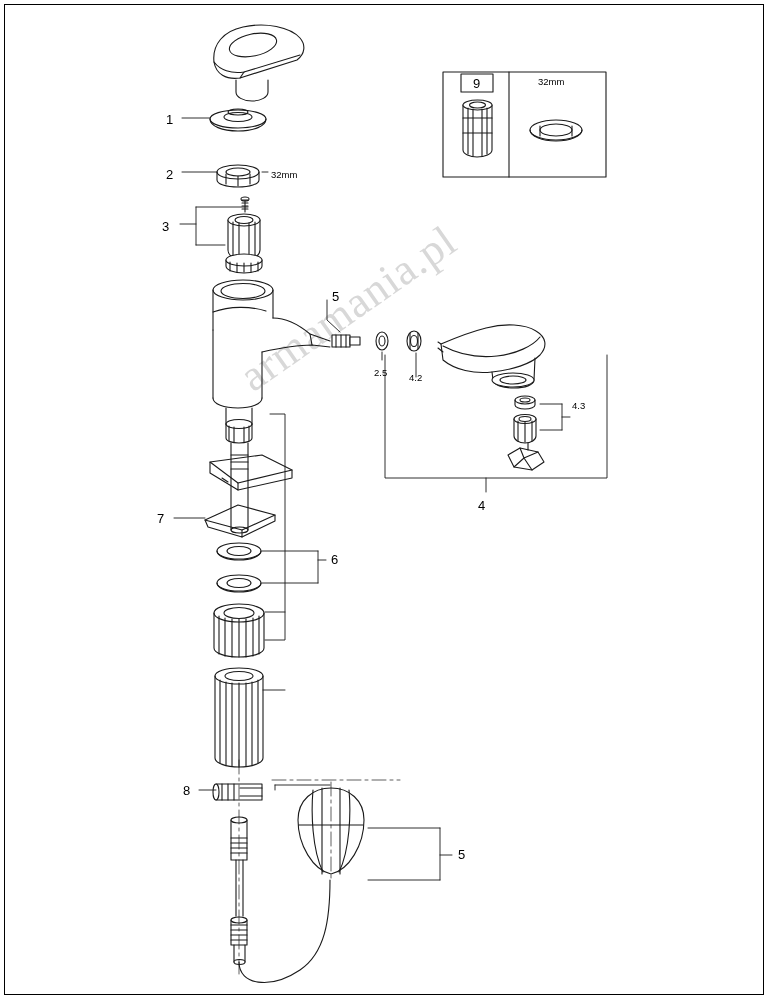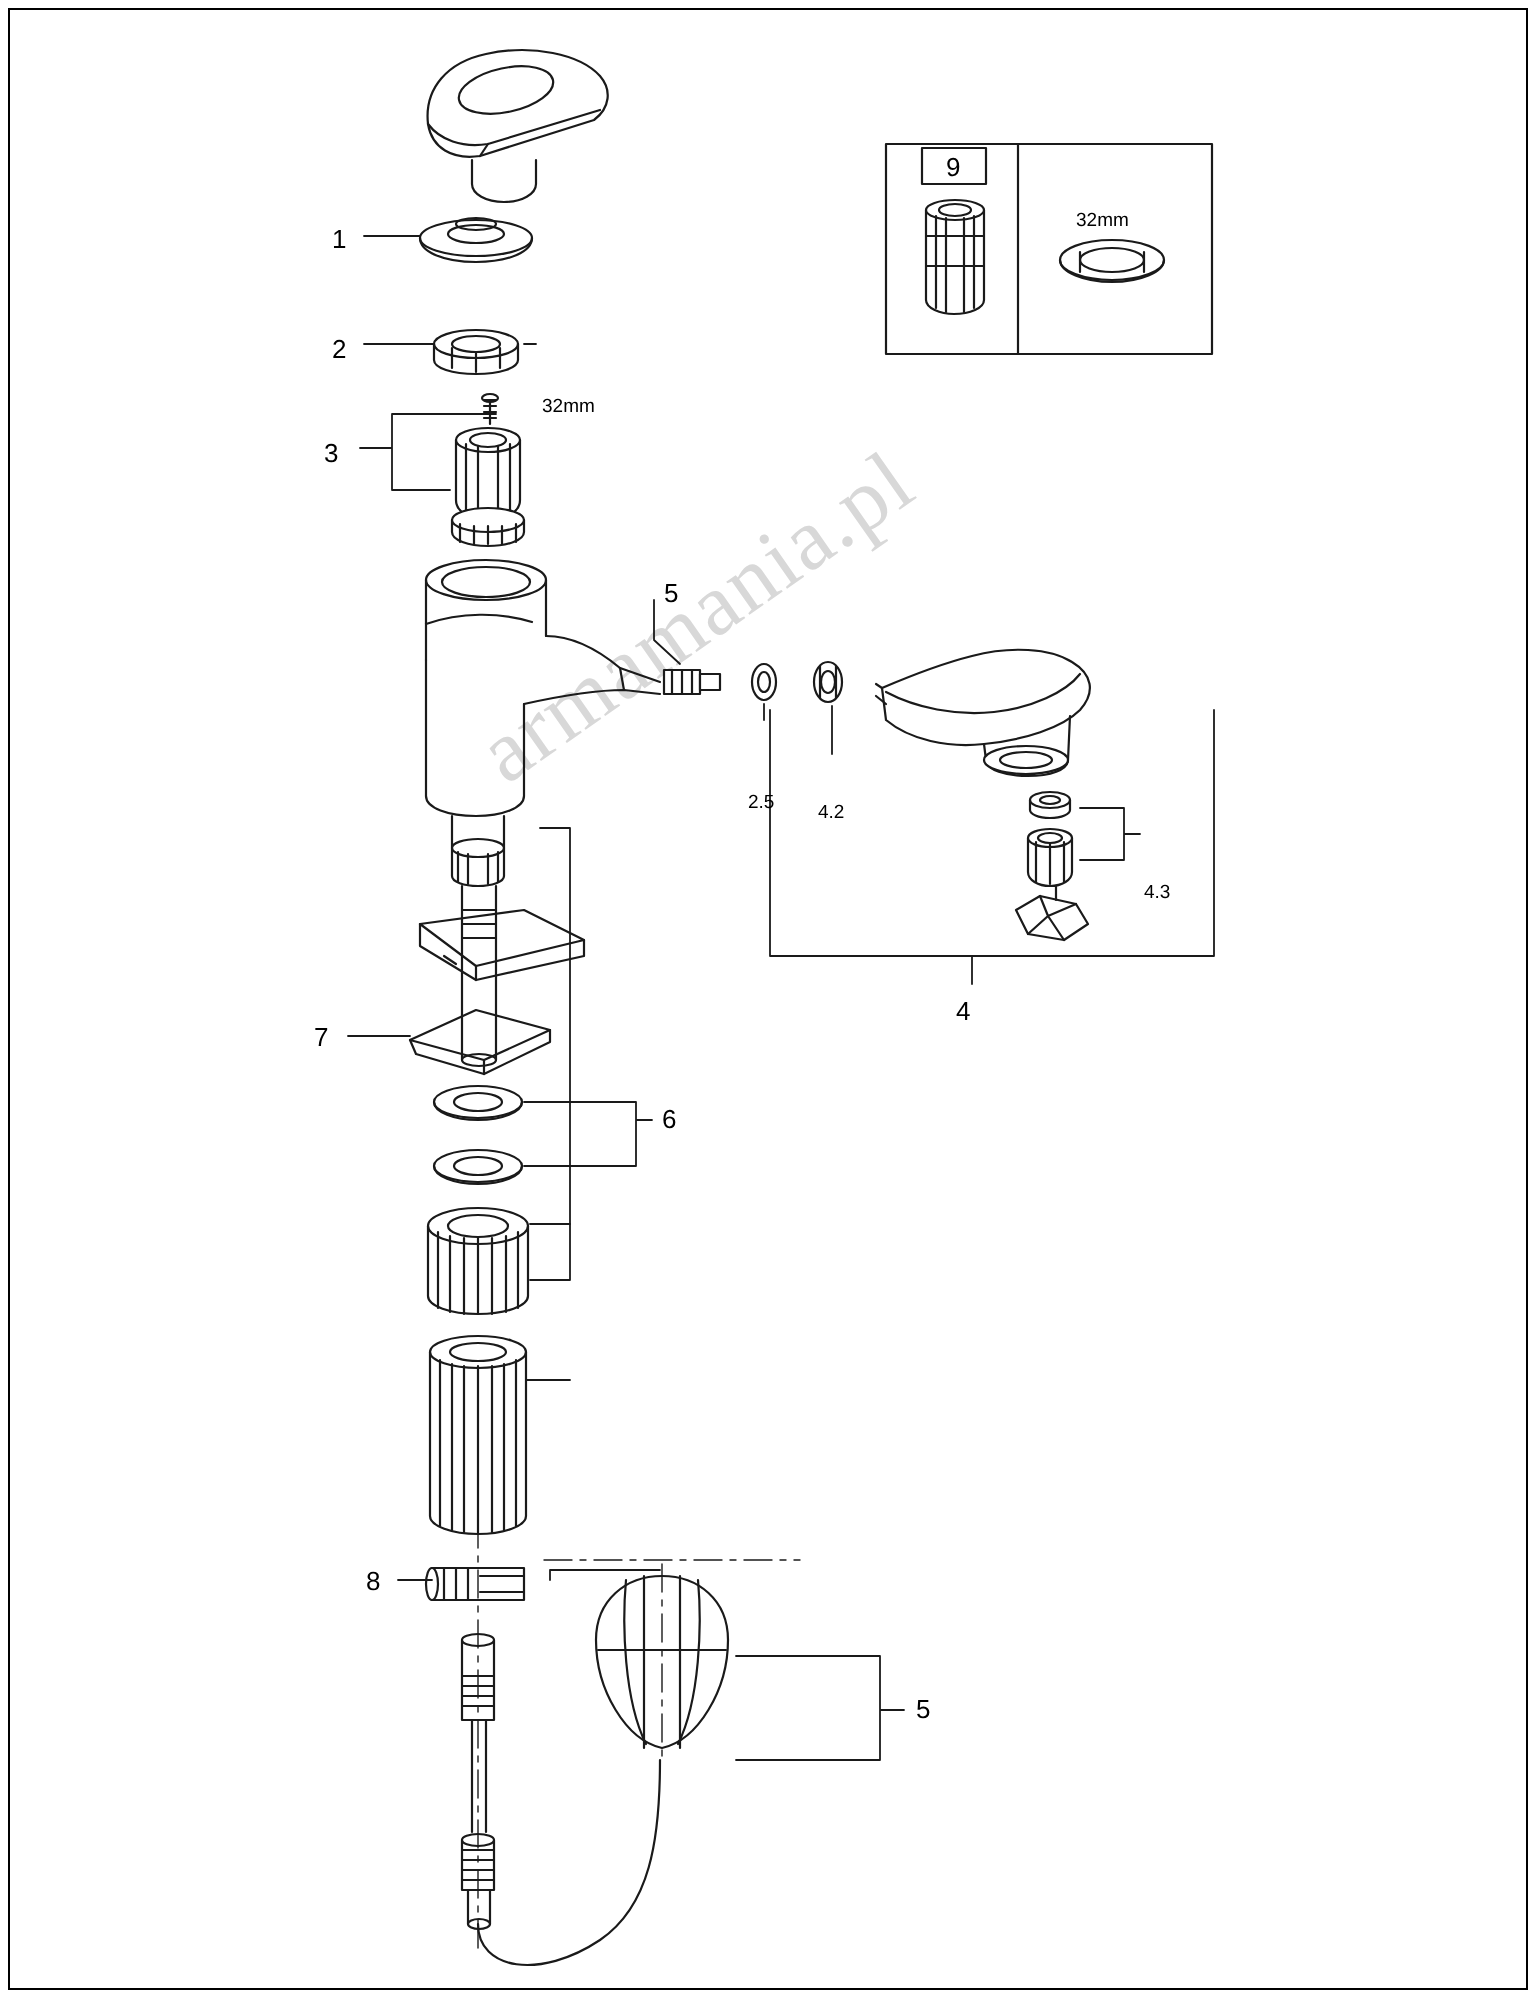--- a/index.html
+++ b/index.html
@@ -37,21 +37,20 @@
   }
   .callout {
     position: absolute;
     font-size: 13px;
     color: #000;
     font-family: "Liberation Sans", sans-serif;
     white-space: nowrap;
   }
   .callout.small {
     font-size: 9.5px;
-    margin-top: 29px;
   }
   .watermark {
     position: absolute;
     left: 230px;
     top: 360px;
     width: 450px;
     height: 280px;
     color: #d8d8d8;
     font-size: 44px;
     font-family: "Liberation Serif", serif;
@@ -297,21 +296,21 @@
     </g>
   </svg>
 
   <div class="callout" style="left:166px; top:112px;">1</div>
   <div class="callout" style="left:166px; top:167px;">2</div>
   <div class="callout small" style="left:271px; top:169px;">32mm</div>
   <div class="callout" style="left:162px; top:219px;">3</div>
   <div class="callout" style="left:332px; top:289px;">5</div>
   <div class="callout small" style="left:374px; top:367px;">2.5</div>
   <div class="callout small" style="left:409px; top:372px;">4.2</div>
-  <div class="callout small" style="left:572px; top:412px;">4.3</div>
+  <div class="callout small" style="left:572px; top:400px;">4.3</div>
   <div class="callout" style="left:478px; top:498px;">4</div>
   <div class="callout" style="left:157px; top:511px;">7</div>
   <div class="callout" style="left:331px; top:552px;">6</div>
   <div class="callout" style="left:183px; top:783px;">8</div>
   <div class="callout" style="left:458px; top:847px;">5</div>
   <div class="callout" style="left:473px; top:76px;">9</div>
   <div class="callout small" style="left:538px; top:76px;">32mm</div>
 
 </div>
 

